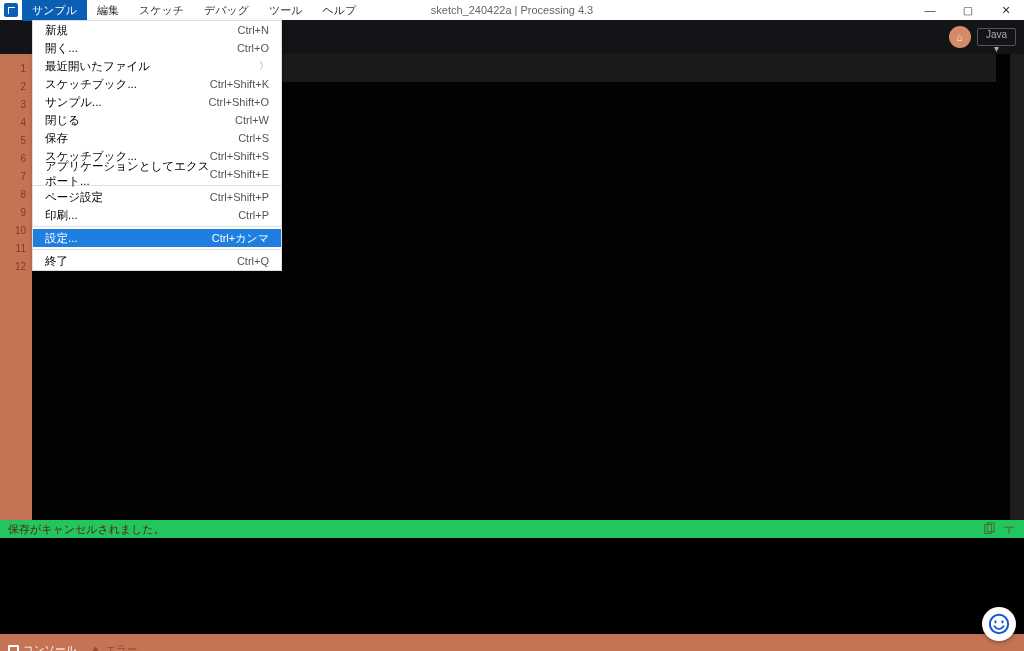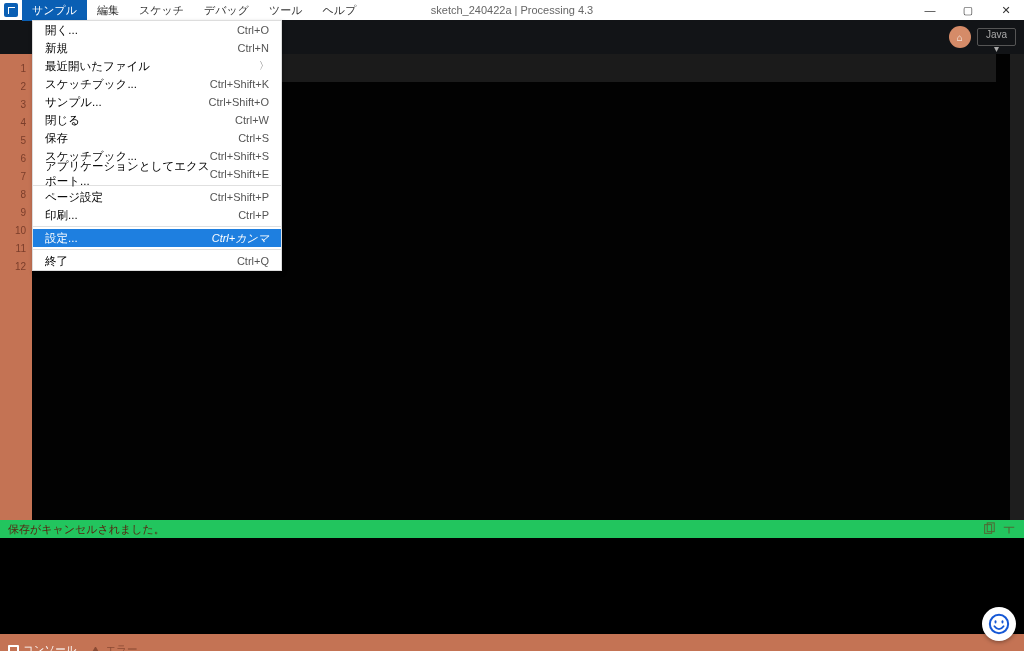--- a/index.html
+++ b/index.html
@@ -56,21 +56,21 @@
 }
 .dd-row {
   display: flex;
   align-items: center;
   padding: 4px 12px;
   height: 18px;
 }
 .dd-row.hover { background: #1e7fe0; color:#fff; }
 .dd-label { flex: 1; }
 .dd-short { color:#555; font-size:11px; }
-.dd-row.hover .dd-short{color:#fff;font-style:italic;}
+.dd-row.hover .dd-short{color:#fff;}
 .dd-sep { height:1px; background:#e0e0e0; margin:2px 0; }
 .dd-arrow{font-size:10px;color:#555;}
 
 
 .toolbar {
   height: 34px;
   background: #121417;
   display:flex;
   align-items:center;
   justify-content:flex-end;
@@ -156,26 +156,26 @@
   <div class="title-center">sketch_240422a | Processing 4.3</div>
   <div class="win-controls">
     <div class="win-btn">—</div>
     <div class="win-btn">▢</div>
     <div class="win-btn">✕</div>
   </div>
 </div>
 
 <div class="dropdown" id="dropdown">
     <div class="dd-row">
+      <span class="dd-label">新規</span>
+      <span class="dd-short">Ctrl+N</span>
+    </div>
+    <div class="dd-row">
       <span class="dd-label">開く...</span>
       <span class="dd-short">Ctrl+O</span>
-    </div>
-    <div class="dd-row">
-      <span class="dd-label">新規</span>
-      <span class="dd-short">Ctrl+N</span>
     </div>
     <div class="dd-row">
       <span class="dd-label">最近開いたファイル</span>
       <span class="dd-arrow">〉</span>
     </div>
     <div class="dd-row">
       <span class="dd-label">スケッチブック...</span>
       <span class="dd-short">Ctrl+Shift+K</span>
     </div>
     <div class="dd-row">

